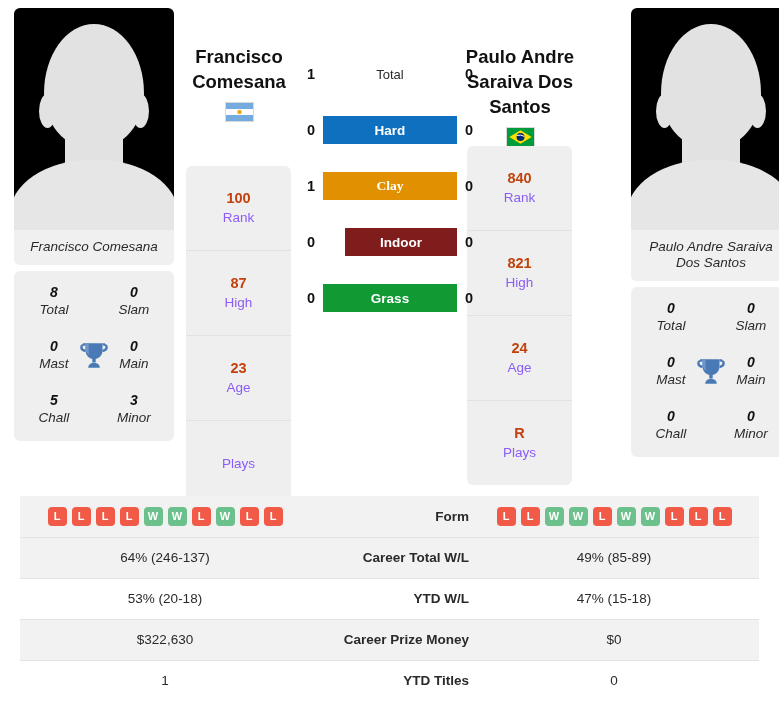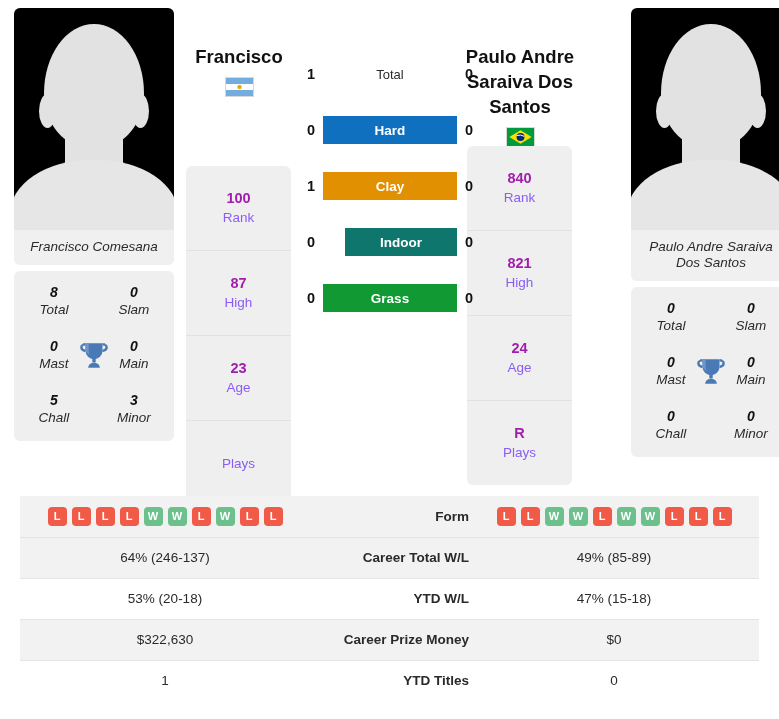--- a/index.html
+++ b/index.html
@@ -179,21 +179,21 @@
     flex-direction: column;
     align-items: center;
     justify-content: center;
     border-bottom: 1px solid #e2e2e2;
   }
   .rank-cell:last-child { border-bottom: none; }
   .rank-num {
     font-size: 14.5px;
     font-weight: bold;
     line-height: 19px;
-    color: #a21caf;
+    color: #c2410c;
   }
   .rank-lbl {
     font-size: 13.5px;
     line-height: 19px;
     color: #8b5cf6;
   }
 
   
   .h2h {
     position: absolute;
@@ -388,20 +388,21 @@
           <rect x="24" y="4" width="2.4" height="2.2" fill="#4a7ab5"></rect>
           <path d="M5.6 4.6 q-2.6 0.4 -2.6 3.4 q0 3.4 5 4.4 l0 -2.2 q-2.8 -0.8 -2.8 -2.6 q0 -1 1.2 -1.2 z" fill="#4a7ab5"></path>
           <path d="M26.4 4.6 q2.6 0.4 2.6 3.4 q0 3.4 -5 4.4 l0 -2.2 q2.8 -0.8 2.8 -2.6 q0 -1 -1.2 -1.2 z" fill="#4a7ab5"></path>
         </svg>
       </div>
     </div>
 
     <div class="name-col left">
       <div class="pname">
         <div>Francisco</div>
+        <div>Comesana</div>
       </div>
       <svg class="flag" viewBox="0 0 30 20">
         <rect x="0" y="0" width="30" height="20" fill="#ffffff"></rect>
         <rect x="0" y="0" width="30" height="6.7" fill="#74acdf"></rect>
         <rect x="0" y="13.3" width="30" height="6.7" fill="#74acdf"></rect>
         <circle cx="15" cy="10" r="2.6" fill="#f6b40e"></circle>
         <circle cx="15" cy="10" r="1.5" fill="#e0a020"></circle>
       </svg>
     </div>
 
@@ -463,26 +464,26 @@
           <div class="h2h-bar plain">Total</div>
           <div class="h2h-score">0</div>
         </div>
         <div class="h2h-row">
           <div class="h2h-score">0</div>
           <div class="h2h-bar" style="background: rgb(16, 112, 192);">Hard</div>
           <div class="h2h-score">0</div>
         </div>
         <div class="h2h-row">
           <div class="h2h-score">1</div>
-          <div class="h2h-bar" style="background: rgb(224, 144, 0);">Clay</div>
+          <div class="h2h-bar" style="background: rgb(224, 144, 0); font-family: Liberation Serif, serif;">Clay</div>
           <div class="h2h-score">0</div>
         </div>
         <div class="h2h-row">
           <div class="h2h-score">0</div>
-          <div class="h2h-bar" style="background: #0f766e; margin-left: 22px;">Indoor</div>
+          <div class="h2h-bar" style="background: #7f1d1d; margin-left: 22px;">Indoor</div>
           <div class="h2h-score">0</div>
         </div>
         <div class="h2h-row">
           <div class="h2h-score">0</div>
           <div class="h2h-bar" style="background: rgb(17, 153, 51);">Grass</div>
           <div class="h2h-score">0</div>
         </div>
       </div>
   </div>
 

